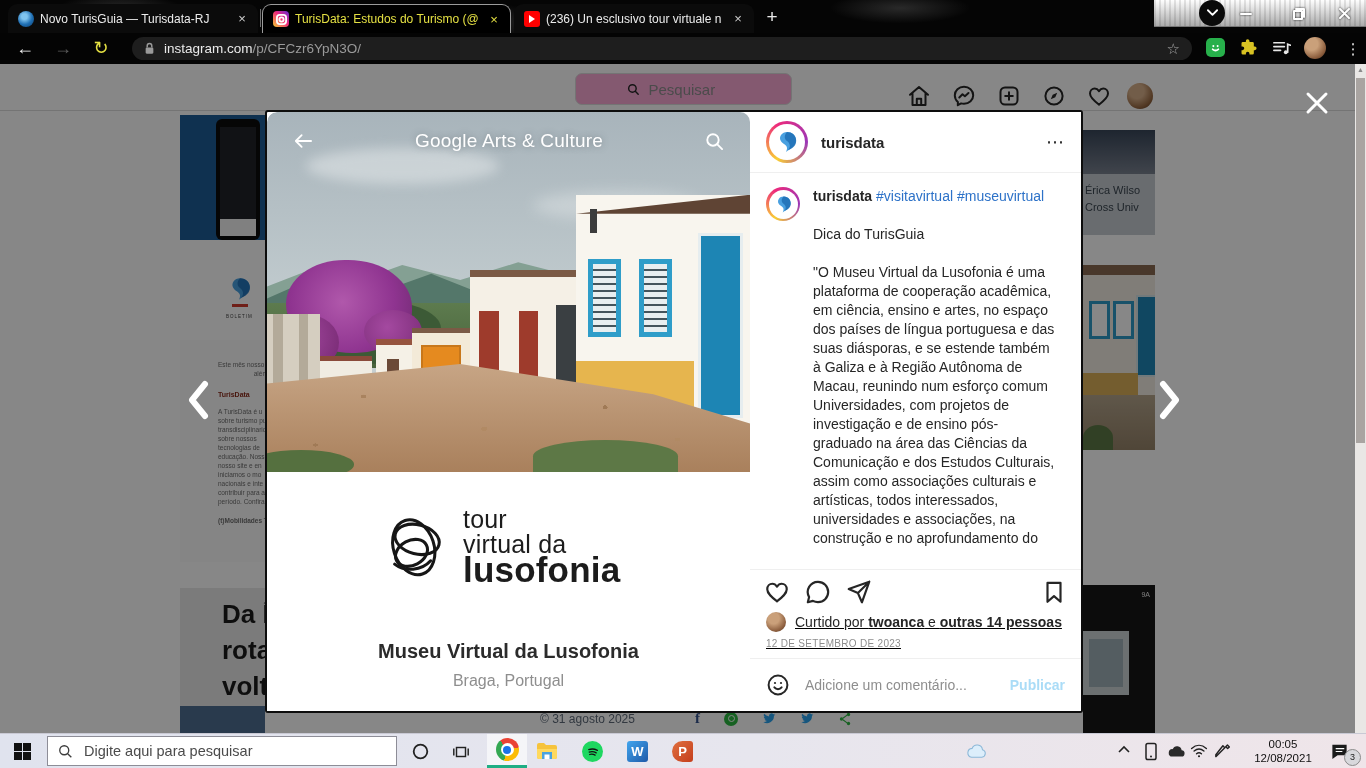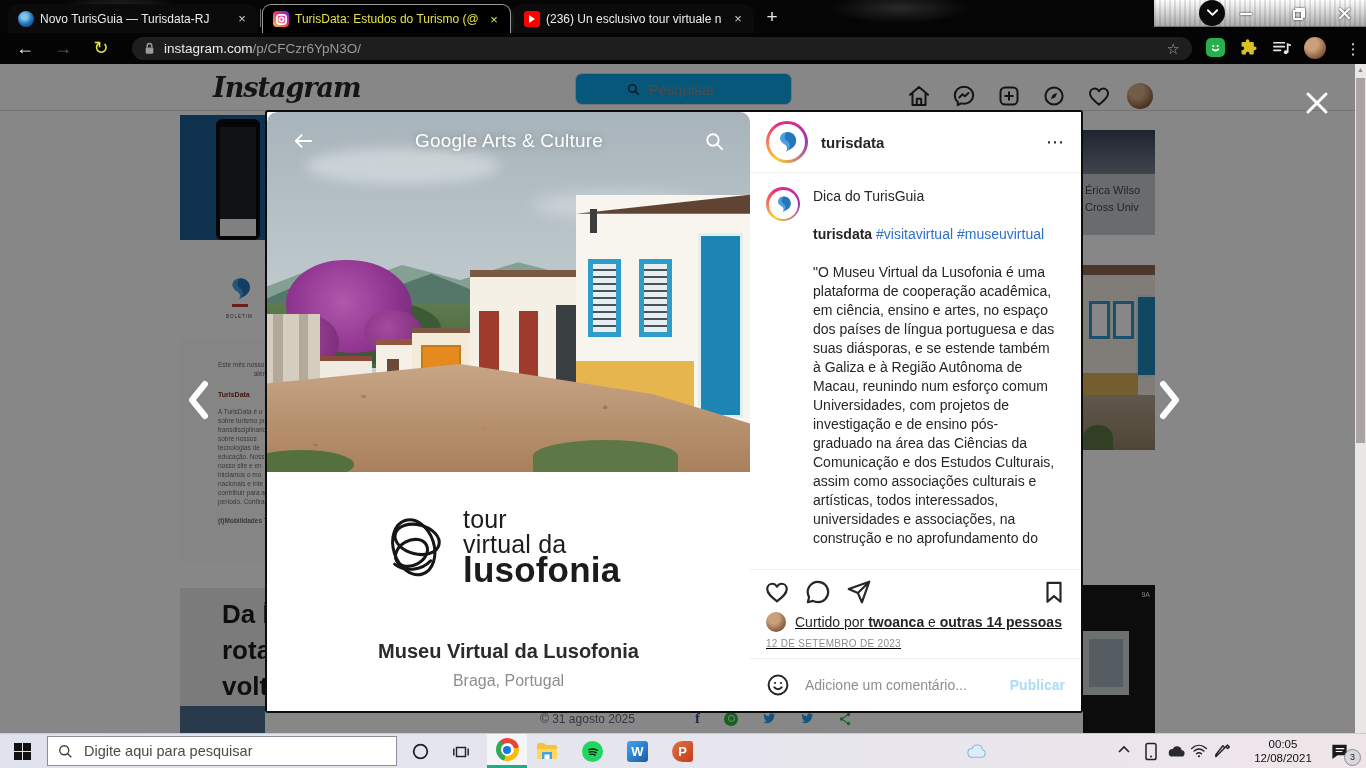--- a/index.html
+++ b/index.html
@@ -39,21 +39,21 @@
   .omni .host{color:#eaeaea;font-size:13.5px;margin-left:9px;}
   .omni .path{color:#9a9a9a;font-size:13.5px;}
   .omni .star{margin-left:auto;color:#a5a5a5;font-size:15px;cursor:pointer;}
   .extico{position:absolute;top:5px;cursor:pointer;}
 
   
   .igheader{position:absolute;left:0;top:64px;width:1366px;height:46px;background:#fff;
             border-bottom:1px solid #dbdbdb;z-index:1;}
   .iglogo{position:absolute;left:213px;top:72px;font-family:"DejaVu Serif", serif;font-style:italic;
           font-weight:700;font-size:27px;color:#262626;letter-spacing:-1px;}
-  .igsearch{position:absolute;left:575px;top:73px;width:215px;height:30px;background:#0ea5e9;
+  .igsearch{position:absolute;left:575px;top:73px;width:215px;height:30px;background:#f9a8d4;
             border:1px solid #dbdbdb;border-radius:7px;display:flex;align-items:center;justify-content:center;gap:7px;}
   .igsearch input{border:none;background:transparent;outline:none;width:90px;font-size:15px;
                   font-family:"Liberation Sans",sans-serif;color:#262626;}
   .igsearch input::placeholder{color:#8e8e8e;}
   .navico{position:absolute;top:84px;cursor:pointer;}
   .tile{position:absolute;overflow:hidden;z-index:1;}
   .tinytxt{font-size:6.5px;line-height:9px;color:#6f6f6f;white-space:nowrap;}
   .overlay{position:absolute;left:0;top:64px;width:1366px;height:669px;background:rgba(0,0,0,.47);z-index:2;}
   .pgscroll{position:absolute;right:0;top:64px;width:11px;height:669px;background:#e9e7e5;z-index:3;}
   .pgthumb{position:absolute;left:1px;top:14px;width:9px;height:365px;background:#a9a4a1;}
@@ -203,21 +203,20 @@
           <path d="M2 5h11M2 9h11M2 13h7" stroke="#e6e6e6" stroke-width="1.8" stroke-linecap="round" fill="none"></path>
           <circle cx="14.5" cy="15" r="2" fill="#e6e6e6"></circle>
           <path d="M16.5 15V6.5l3 1.1" stroke="#e6e6e6" stroke-width="1.8" fill="none" stroke-linecap="round"></path>
         </svg>
     </div>
     <div class="extico" style="left:1304px;top:4px;width:22px;height:22px;border-radius:50%;background:radial-gradient(circle at 35% 32%,#caa07a 0 30%,#8a5c3c 70%,#402a1c 100%);"></div>
     <span class="navg" style="left:1340px;top:4px;color:#e8e8e8;font-size:15px;">⋮</span>
   </div>
 
   <div class="igheader"></div>
-  <div class="iglogo" style="z-index:1;">Instagram</div>
   <div class="igsearch" style="z-index:1;">
     <svg width="13" height="13" viewBox="0 0 18 18">
         <circle cx="7.5" cy="7.5" r="5.2" class="ico" stroke="#8e8e8e" stroke-width="1.8"></circle>
         <path d="m11.5 11.5 4 4" class="ico" stroke="#8e8e8e" stroke-width="1.8"></path>
       </svg>
     <input placeholder="Pesquisar" style="">
   </div>
   <div class="navico" style="left:907px;z-index:1;">
     <svg width="24" height="24" viewBox="0 0 24 24">
         <path d="M3 10.8 12 3l9 7.8M5.5 9.3V21h13V9.3M9.8 21v-6.2h4.4V21" class="ico"></path>
@@ -472,22 +471,22 @@
         <div class="caprow">
           <div class="ring" style="width:34px;height:34px;flex:0 0 34px;">
             <div class="inner" style="width:29px;height:29px;">
               <svg width="19" height="19" viewBox="0 0 24 24">
                 <path fill="#49a0e0" d="M12 2c5 0 9 3.5 9 8 0 6-6 9-10 12 2-4 1-6-2-8C5 11.5 4 8 6 5c1.5-2 3.5-3 6-3z"></path>
                 <path fill="#1f6fb4" opacity=".85" d="M12 2C9 5 9 9 12 11s4 6 1 9c6-2 9-6 8-11-.8-4-4-7-9-7z"></path>
               </svg>
             </div>
           </div>
           <div class="captext">
+            <p><b>turisdata</b> <span class="hash">#visitavirtual #museuvirtual</span></p>
             <p>Dica do TurisGuia</p>
-            <p><b>turisdata</b> <span class="hash">#visitavirtual #museuvirtual</span></p>
             <p>"O Museu Virtual da Lusofonia é uma plataforma de cooperação acadêmica, em ciência, ensino e artes, no espaço dos países de língua portuguesa e das suas diásporas, e se estende também à Galiza e à Região Autônoma de Macau, reunindo num esforço comum Universidades, com projetos de investigação e de ensino pós-graduado na área das Ciências da Comunicação e dos Estudos Culturais, assim como associações culturais e artísticas, todos interessados, universidades e associações, na construção e no aprofundamento do</p>
           </div>
         </div>
       </div>
 
       <div class="acts">
         <div class="actrow">
           <svg width="26" height="26" viewBox="0 0 24 24">
               <path d="M12 20.6C7.6 17.2 3 13.7 3 9.5 3 6.5 5.2 4.4 7.7 4.4c1.8 0 3.2 1 4.3 2.7 1.1-1.7 2.5-2.7 4.3-2.7 2.5 0 4.7 2.1 4.7 5.1 0 4.2-4.6 7.7-9 11.1z" class="ico"></path>
             </svg>

